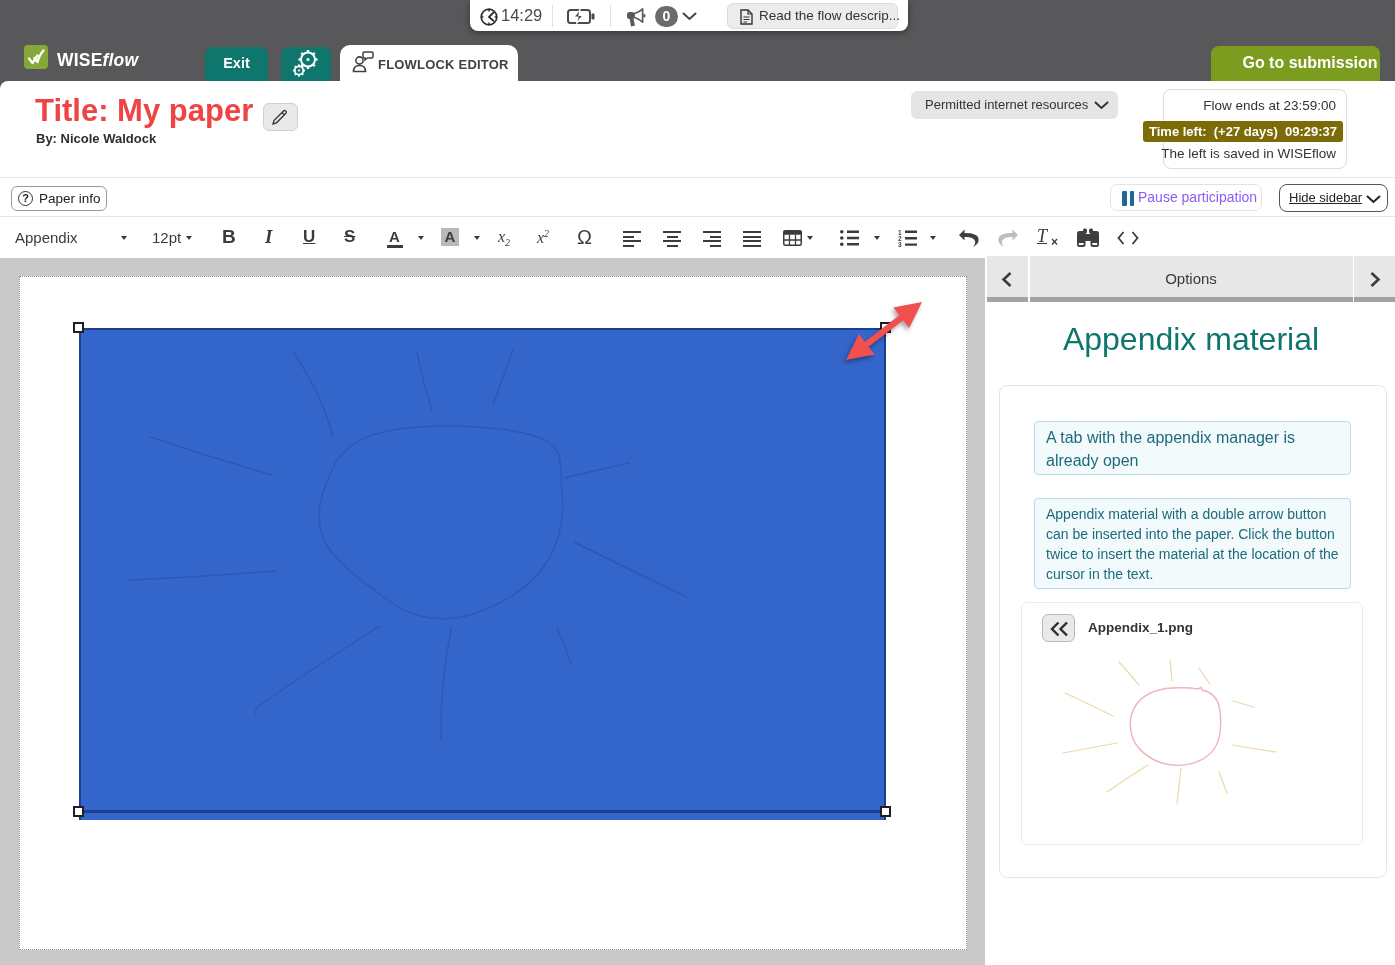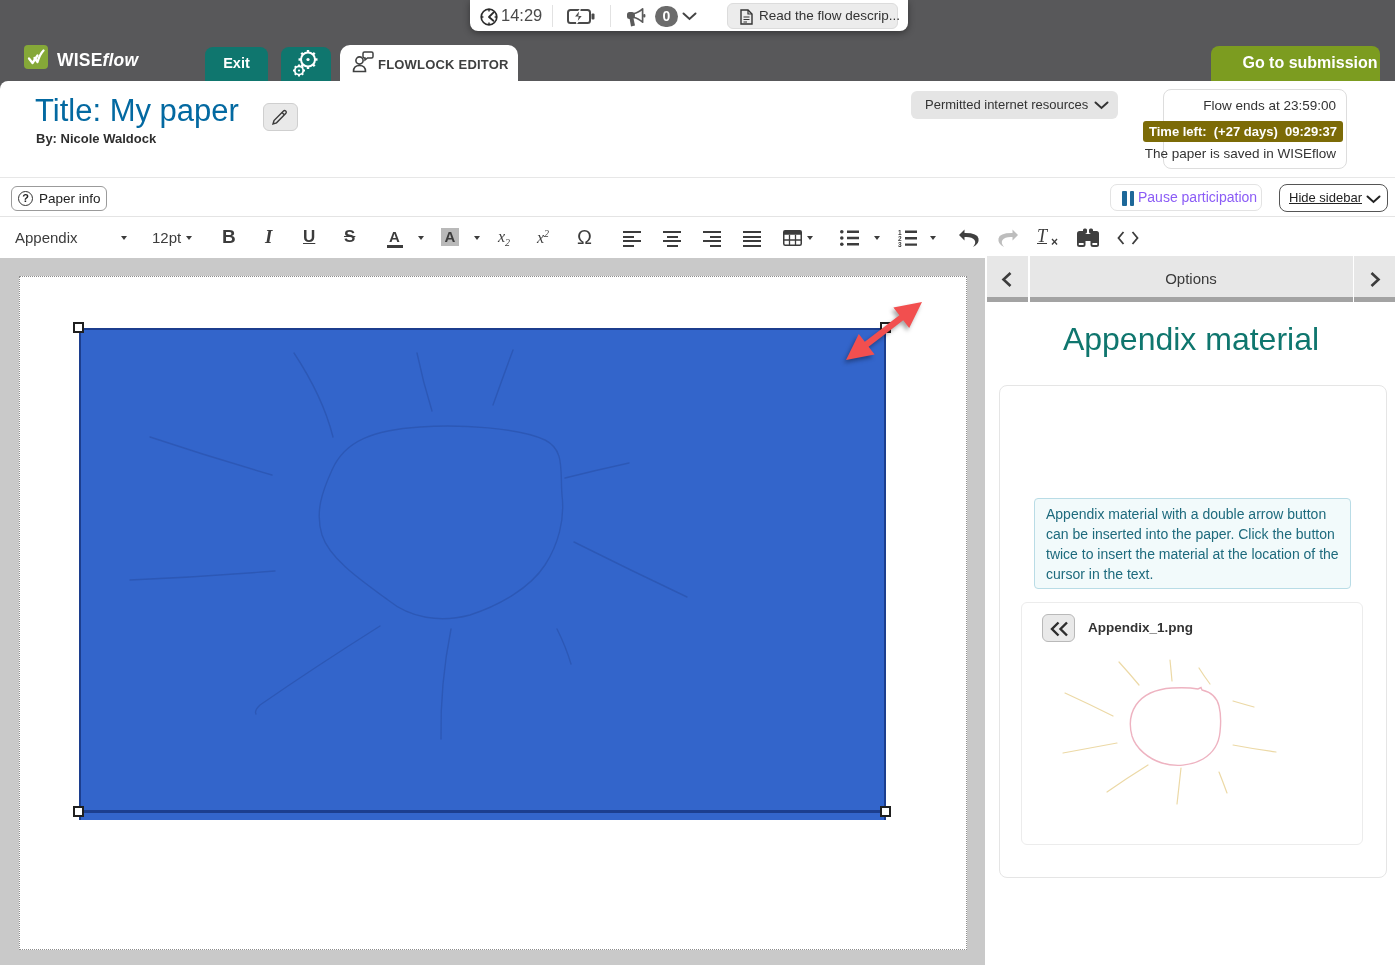--- a/index.html
+++ b/index.html
@@ -23,21 +23,21 @@
 
 #pill { left:470px; top:0; width:438px; height:31px; background:#fff; border-radius:0 0 8px 8px; box-shadow:0 2px 7px rgba(0,0,0,0.4); z-index:5; }
 #pill .sep { position:absolute; top:5px; width:1px; height:22px; background:#e2e2e2; }
 #ptime { position:absolute; left:31px; top:6px; font-size:16.5px; color:#4a4a4a; }
 #rfd { position:absolute; left:257px; top:3px; width:171px; height:26px; background:#ececec; border:1px solid #dcdcdc; border-radius:6px; font-size:13.5px; color:#333; line-height:24px; white-space:nowrap; }
 #rfd span { margin-left:31px; }
 #pbadge { position:absolute; left:185px; top:5.5px; width:23px; height:21px; background:#6b6b6b; border-radius:11px; color:#fff; font-size:14px; font-weight:bold; text-align:center; line-height:21px; }
 
 
 #content { left:0; top:81px; width:1395px; height:884px; background:#fff; border-radius:8px 0 0 0; }
-#title { left:35px; top:93px; font-size:31px; font-weight:normal; color:#0369a1; }
+#title { left:35px; top:93px; font-size:31px; font-weight:bold; color:#ef4444; }
 #editbtn { left:263px; top:103px; width:35px; height:28px; background:#e9e9e9; border:1px solid #cfcfcf; border-radius:6px; }
 #byline { left:36px; top:131px; font-size:13px; font-weight:bold; color:#2e2e2e; }
 #pir { left:911px; top:91px; width:207px; height:28px; background:#e5e5e5; border-radius:6px; font-size:13px; color:#333; line-height:27px; }
 #pir span { margin-left:14px; }
 #flowinfo { left:1163px; top:89px; width:184px; height:80px; border:1px solid #ddd; border-radius:8px; font-size:13.5px; color:#333;text-align:center; }
 #flowinfo .r1 { position:absolute; right:10px; top:8px; white-space:nowrap; }
 #flowinfo .badge { position:absolute; right:3px; top:31px; background:#7c6b07; color:#fff; font-weight:bold; font-size:13px; border-radius:3px; padding:2.5px 6px 3.5px 6px; white-space:nowrap; }
 #flowinfo .r3 { position:absolute; right:10px; top:56px; white-space:nowrap; }
 #hr1 { left:0; top:177px; width:1395px; height:1px; background:#e7e7e7; }
 #paperinfo { left:11px; top:186px; width:96px; height:25px; border:1px solid #9b9b9b; border-radius:6px; background:#fff; font-size:13.5px; color:#222; line-height:23px; }
@@ -176,21 +176,21 @@
 </svg>
 <div class="abs" id="byline">By: Nicole Waldock</div>
 <div class="abs" id="pir"><span>Permitted internet resources</span>
   <svg style="left:183px; top:10px;" width="15" height="9" viewBox="0 0 15 9">
     <path d="M1.5 1.5 L7.5 7 L13.5 1.5" stroke="#333" stroke-width="2" fill="none" stroke-linecap="round"></path>
   </svg>
 </div>
 <div class="abs" id="flowinfo">
   <div class="r1">Flow ends at 23:59:00</div>
   <div class="badge">Time left:&nbsp; (+27 days) &nbsp;09:29:37</div>
-  <div class="r3">The paper is saved in WISEflow</div>
+  <div class="r3">The left is saved in WISEflow</div>
 </div>
 <div class="abs" id="hr1"></div>
 <div class="abs" id="paperinfo"><div class="q">?</div><span>Paper info</span></div>
 <div class="abs" id="pause"><div class="bars"></div><b>Pause participation</b></div>
 <div class="abs" id="hidesb"><span>Hide sidebar</span>
   <svg style="left:86px; top:9.5px;" width="15" height="9" viewBox="0 0 15 9">
     <path d="M1.5 1.5 L7.5 7 L13.5 1.5" stroke="#222" stroke-width="2" fill="none" stroke-linecap="round"></path>
   </svg>
 </div>
 
@@ -317,20 +317,21 @@
   <div class="obar" id="obarC">Options</div>
   <div class="obar" id="obarR"></div>
   <svg style="left:12px; top:15px;" width="16" height="17" viewBox="0 0 16 17">
     <path d="M11.5 2 L4.5 8.5 L11.5 15" stroke="#3c3c3c" stroke-width="2.6" fill="none"></path>
   </svg>
   <svg style="left:380px; top:15px;" width="16" height="17" viewBox="0 0 16 17">
     <path d="M4.5 2 L11.5 8.5 L4.5 15" stroke="#3c3c3c" stroke-width="2.6" fill="none"></path>
   </svg>
   <div class="abs" id="sbtitle">Appendix material</div>
   <div class="abs" id="card1"></div>
+  <div class="alert" id="al1">A tab with the appendix manager is<br>already open</div>
   <div class="alert" id="al2">Appendix material with a double arrow button<br>can be inserted into the paper. Click the button<br>twice to insert the material at the location of the<br>cursor in the text.</div>
   <div class="abs" id="card2">
     <div id="insbtn">
         <svg style="left:6px; top:6px;" width="21" height="16" viewBox="0 0 21 16">
           <path d="M9.5 1.5 L3 8 L9.5 14.5 M18 1.5 L11.5 8 L18 14.5" stroke="#2d2d2d" stroke-width="2.4" fill="none"></path>
         </svg>
       </div>
     <div id="fname">Appendix_1.png</div>
     <svg id="sunpink" style="left:0; top:0;" width="342" height="243" viewBox="0 0 342 243">
       <g fill="none" stroke-width="1.4" stroke-linecap="round">

